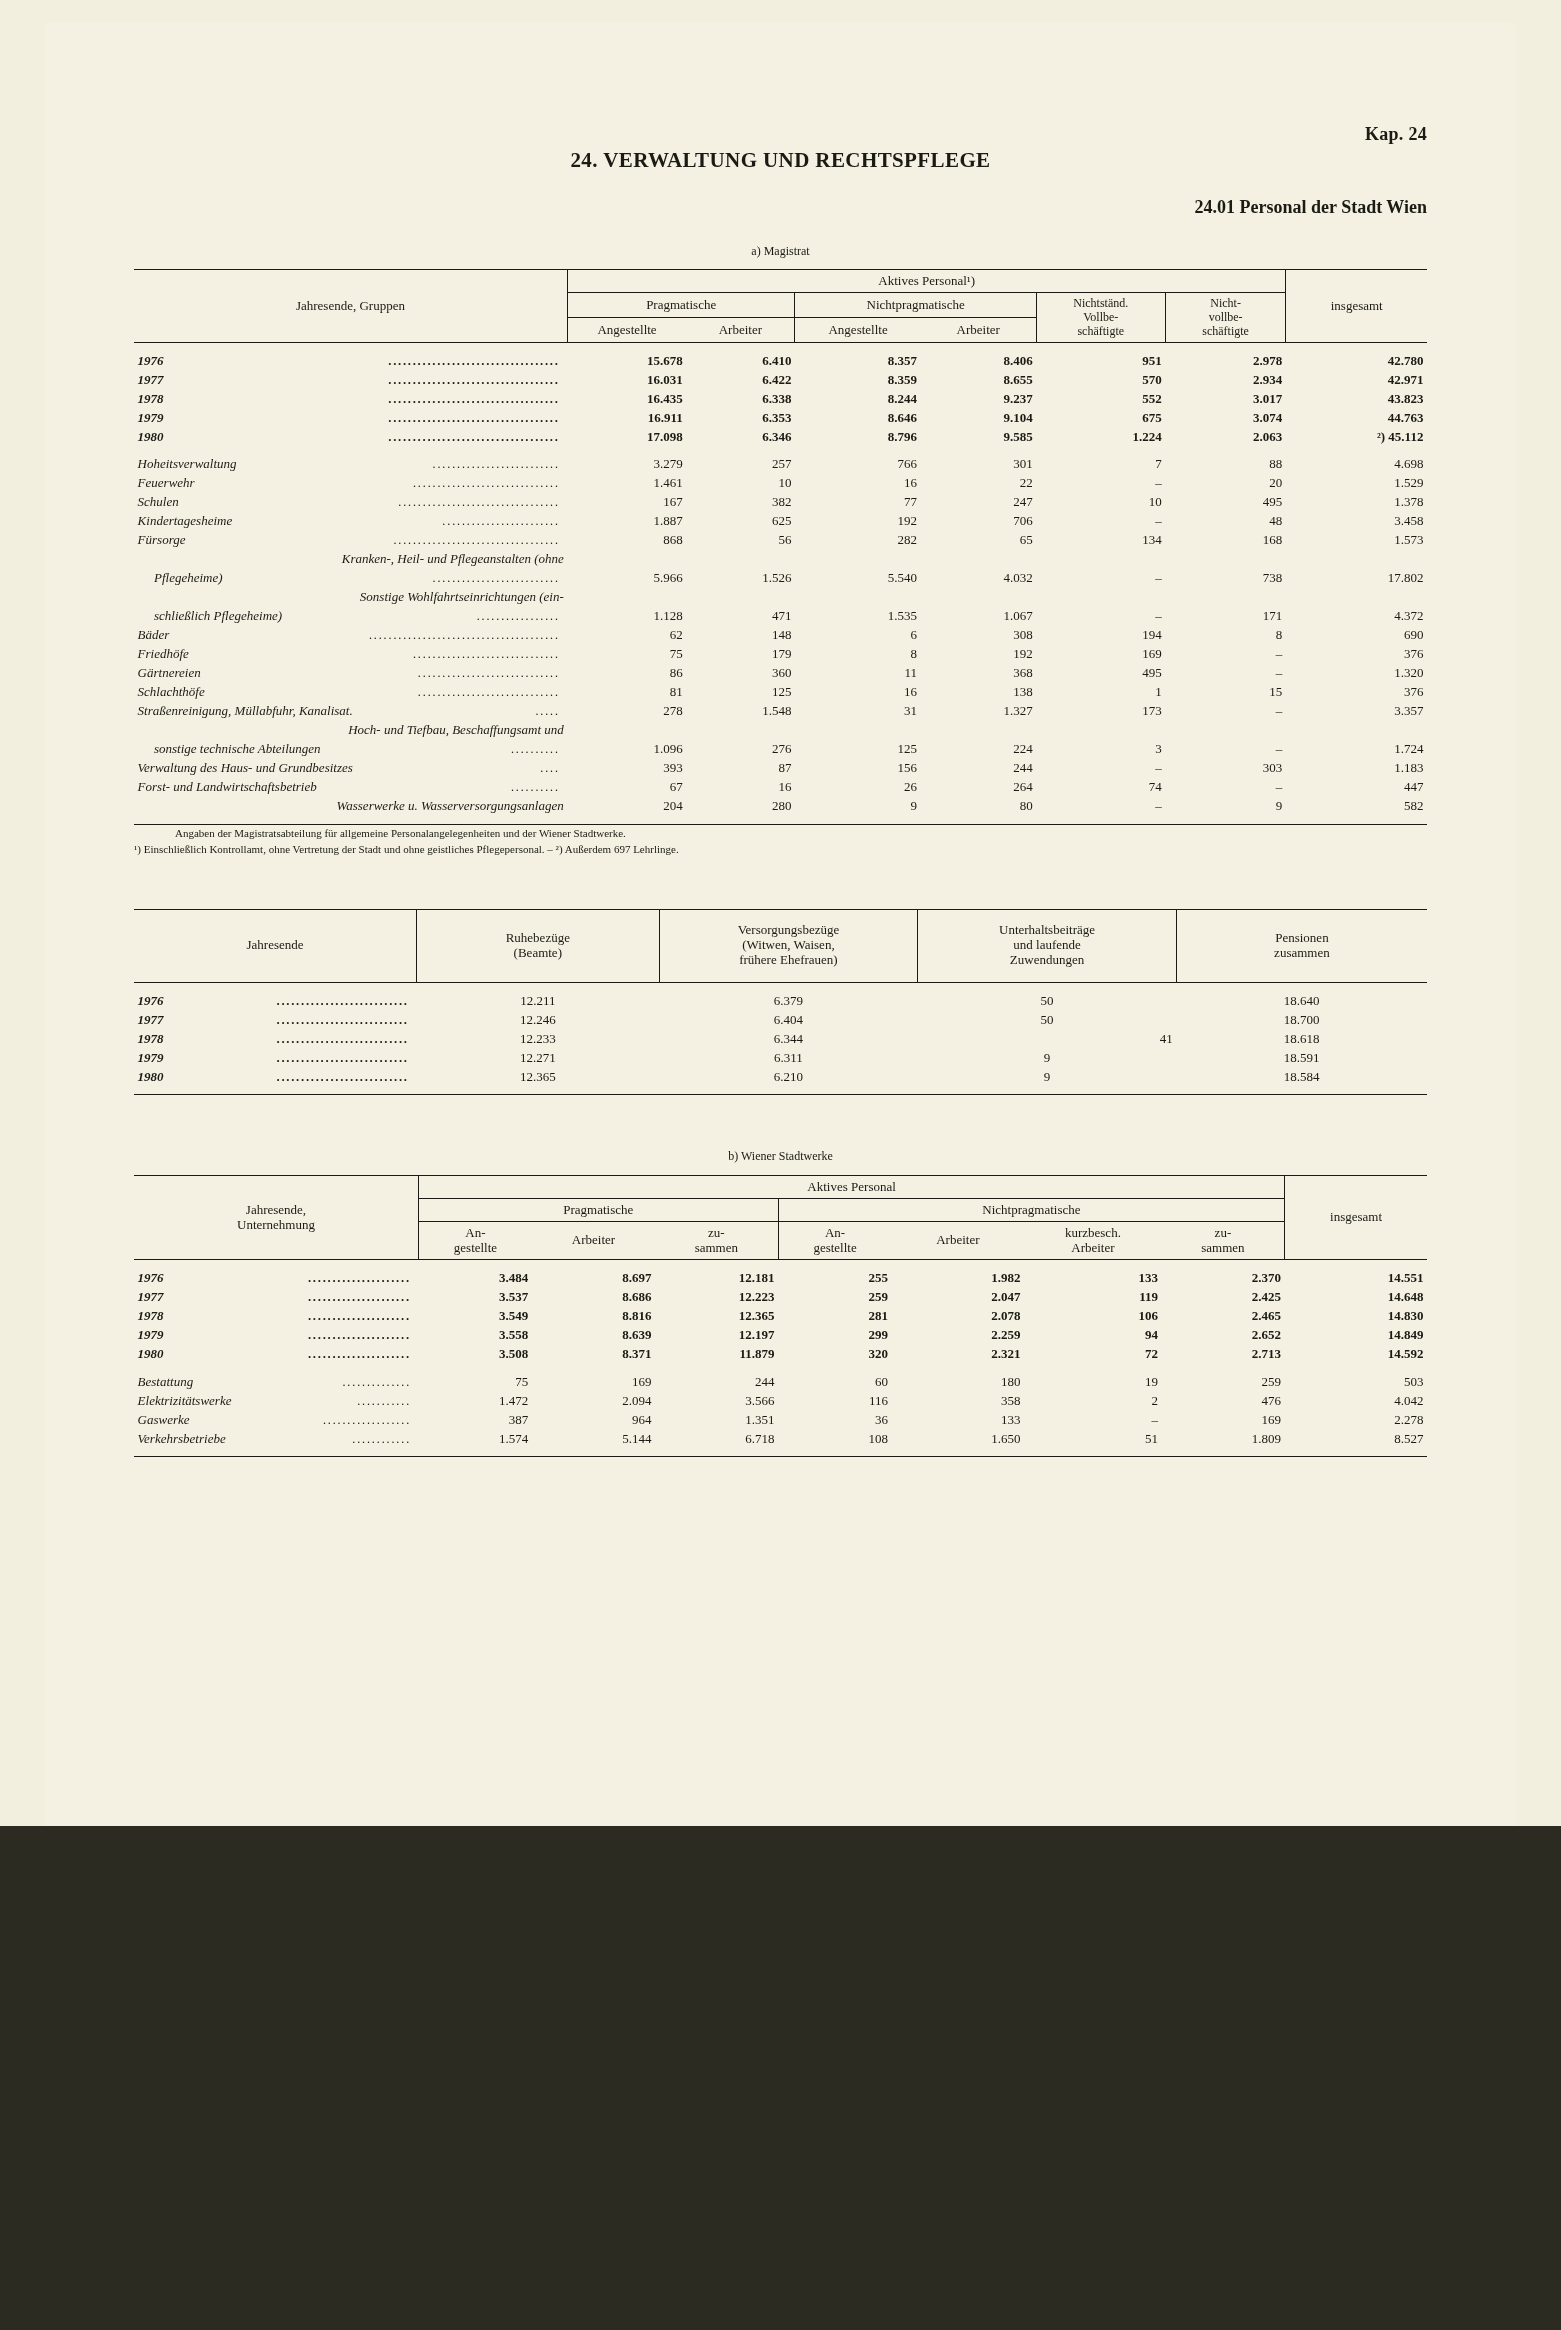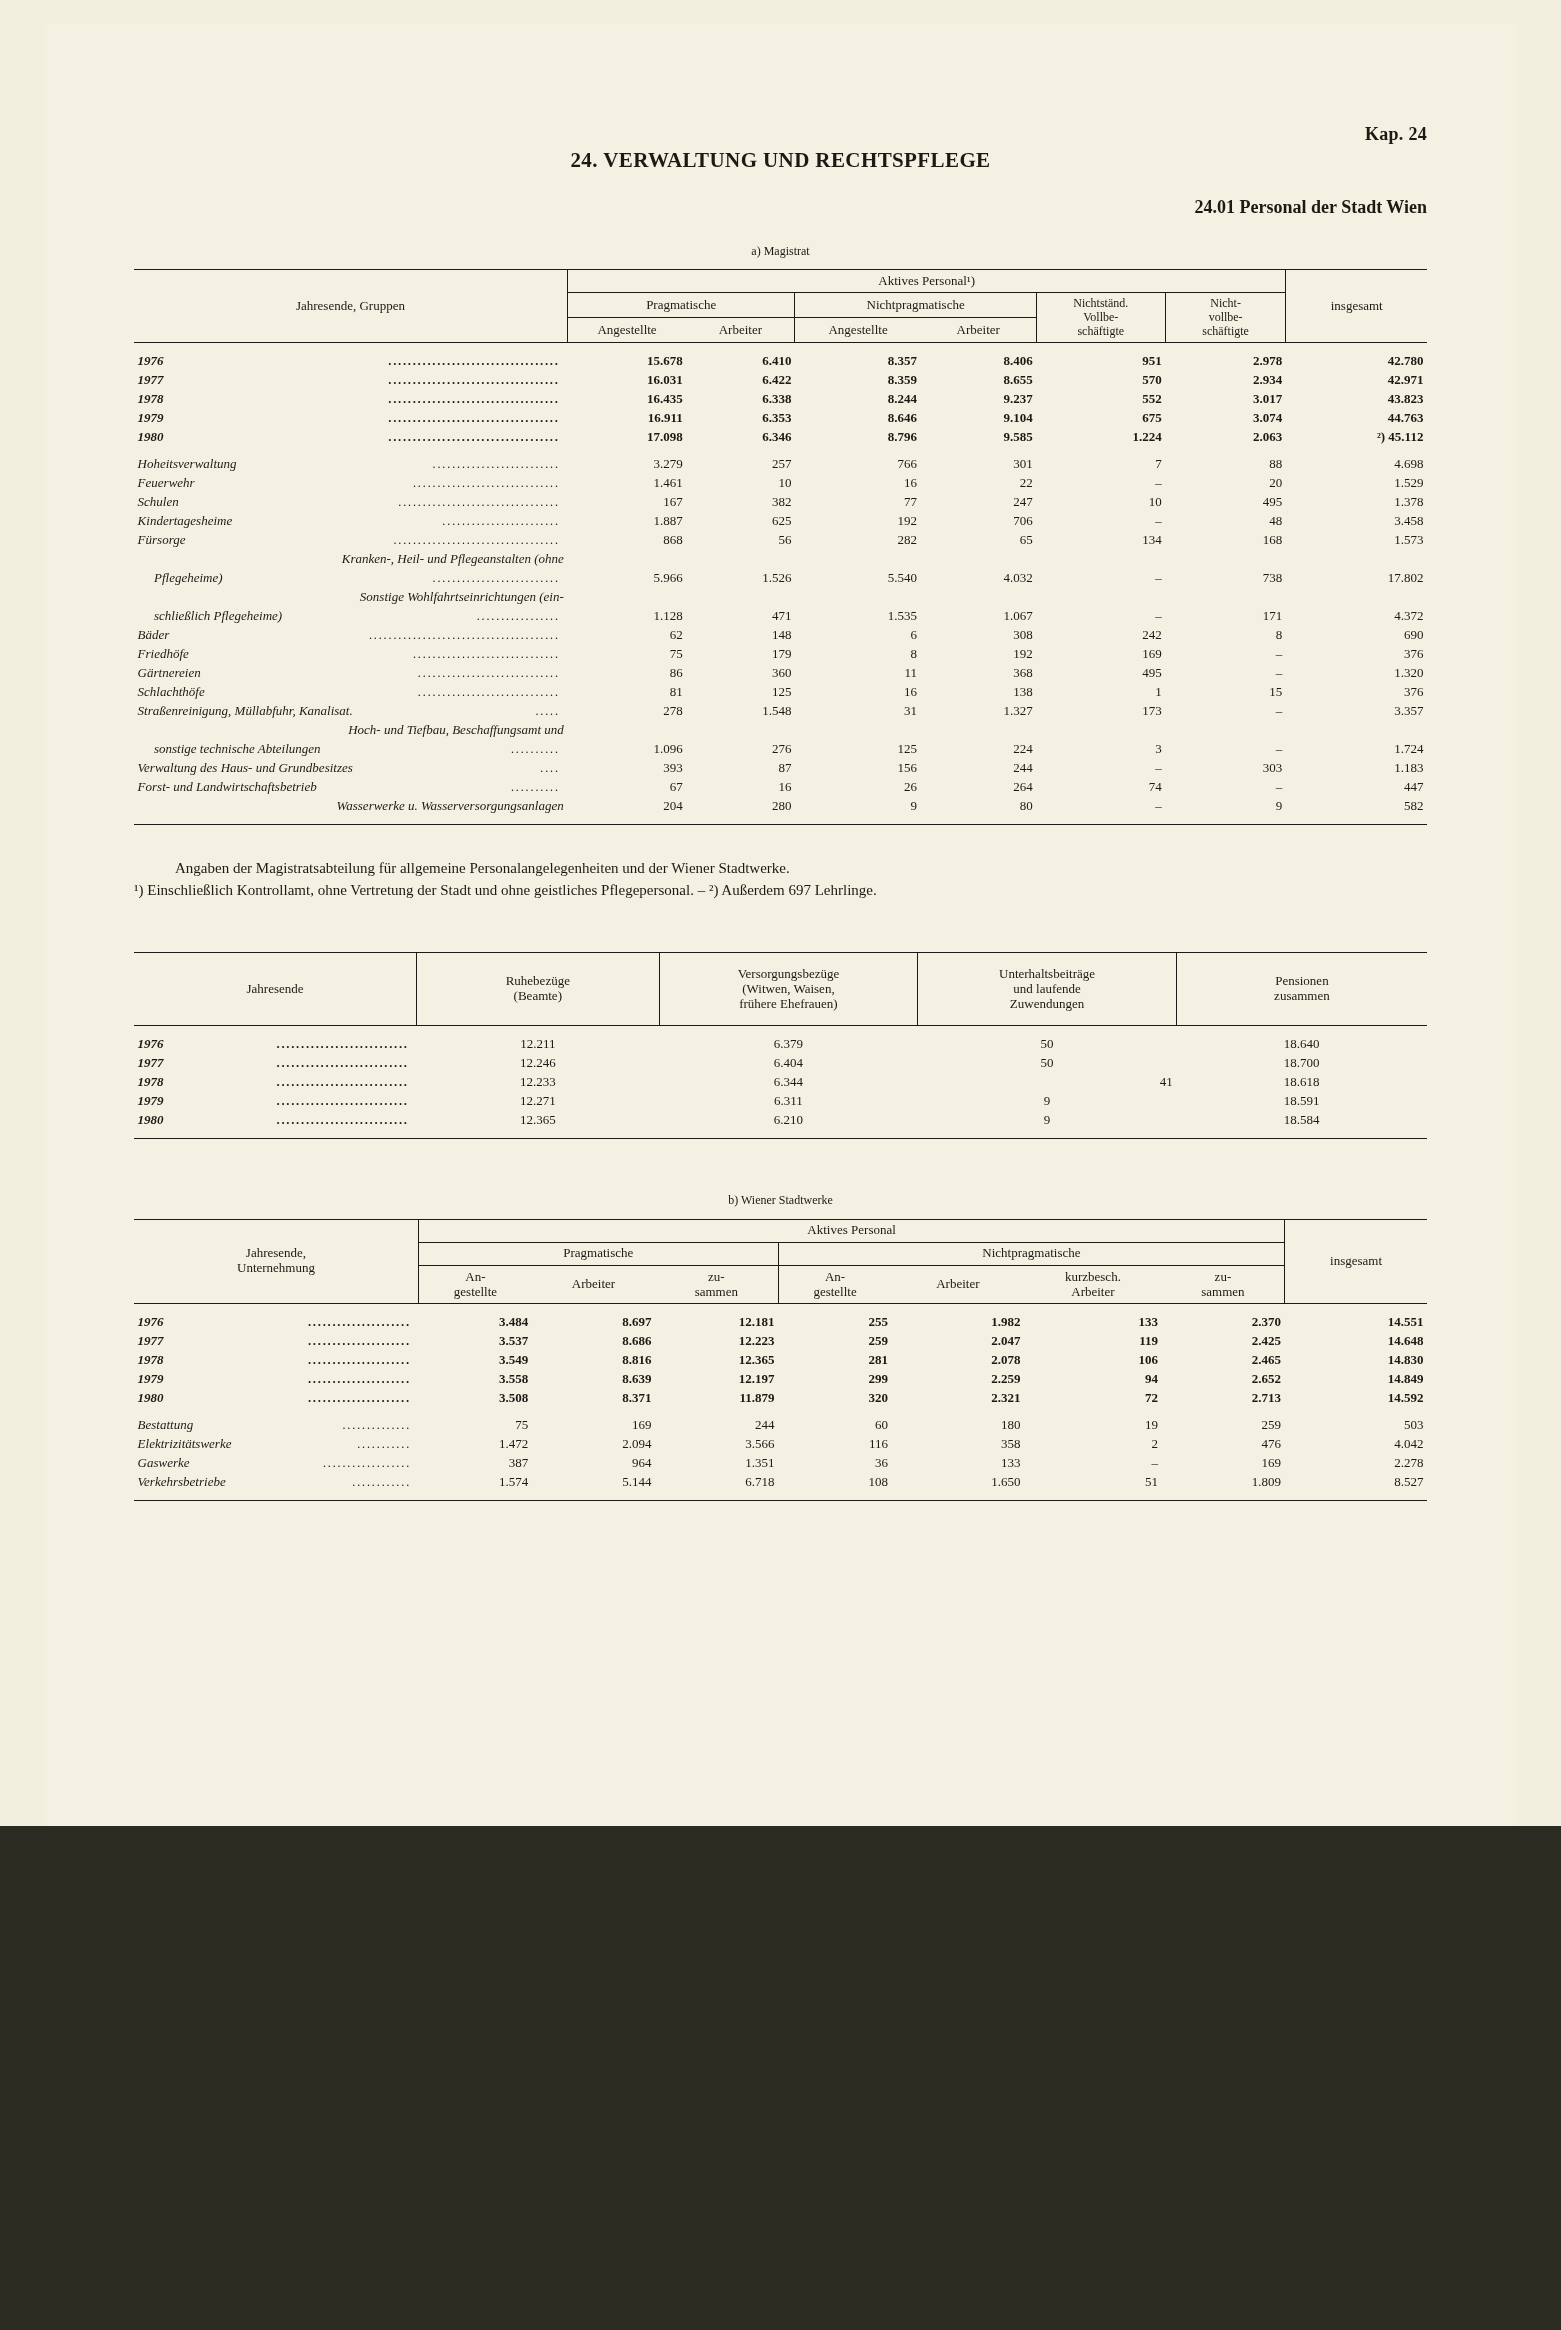--- a/index.html
+++ b/index.html
@@ -87,22 +87,22 @@
     flex: 1 1 auto;
     overflow: hidden;
     white-space: nowrap;
     margin: 0 3.6px 0 4.7px;
     letter-spacing: 1.8px;
     font-size: 12.4px;
     line-height: 1;
   }
   .indent { padding-left: 20px; }
   .notes {
-    margin-top: 33px;
-    font-size: 15px;
+    margin-top: 1px;
+    font-size: 11px;
     line-height: 1.45;
   }
   .notes .n1 { margin-left: 41px; }
   .pagenum {
     position: absolute;
     right: 89px;
     bottom: 65px;
     font-size: 19px;
     font-weight: bold;
   }
@@ -355,21 +355,21 @@
           <td class="lbl">
               <span class="leader">
                 <span class="txt">Bäder</span>
                 <span class="dots">.......................................</span>
               </span>
             </td>
           <td class="num">62</td>
           <td class="num">148</td>
           <td class="num">6</td>
           <td class="num">308</td>
-          <td class="num">242</td>
+          <td class="num">194</td>
           <td class="num">8</td>
           <td class="num">690</td>
         </tr>
         <tr>
           <td class="lbl">
               <span class="leader">
                 <span class="txt">Friedhöfe</span>
                 <span class="dots">..............................</span>
               </span>
             </td>

